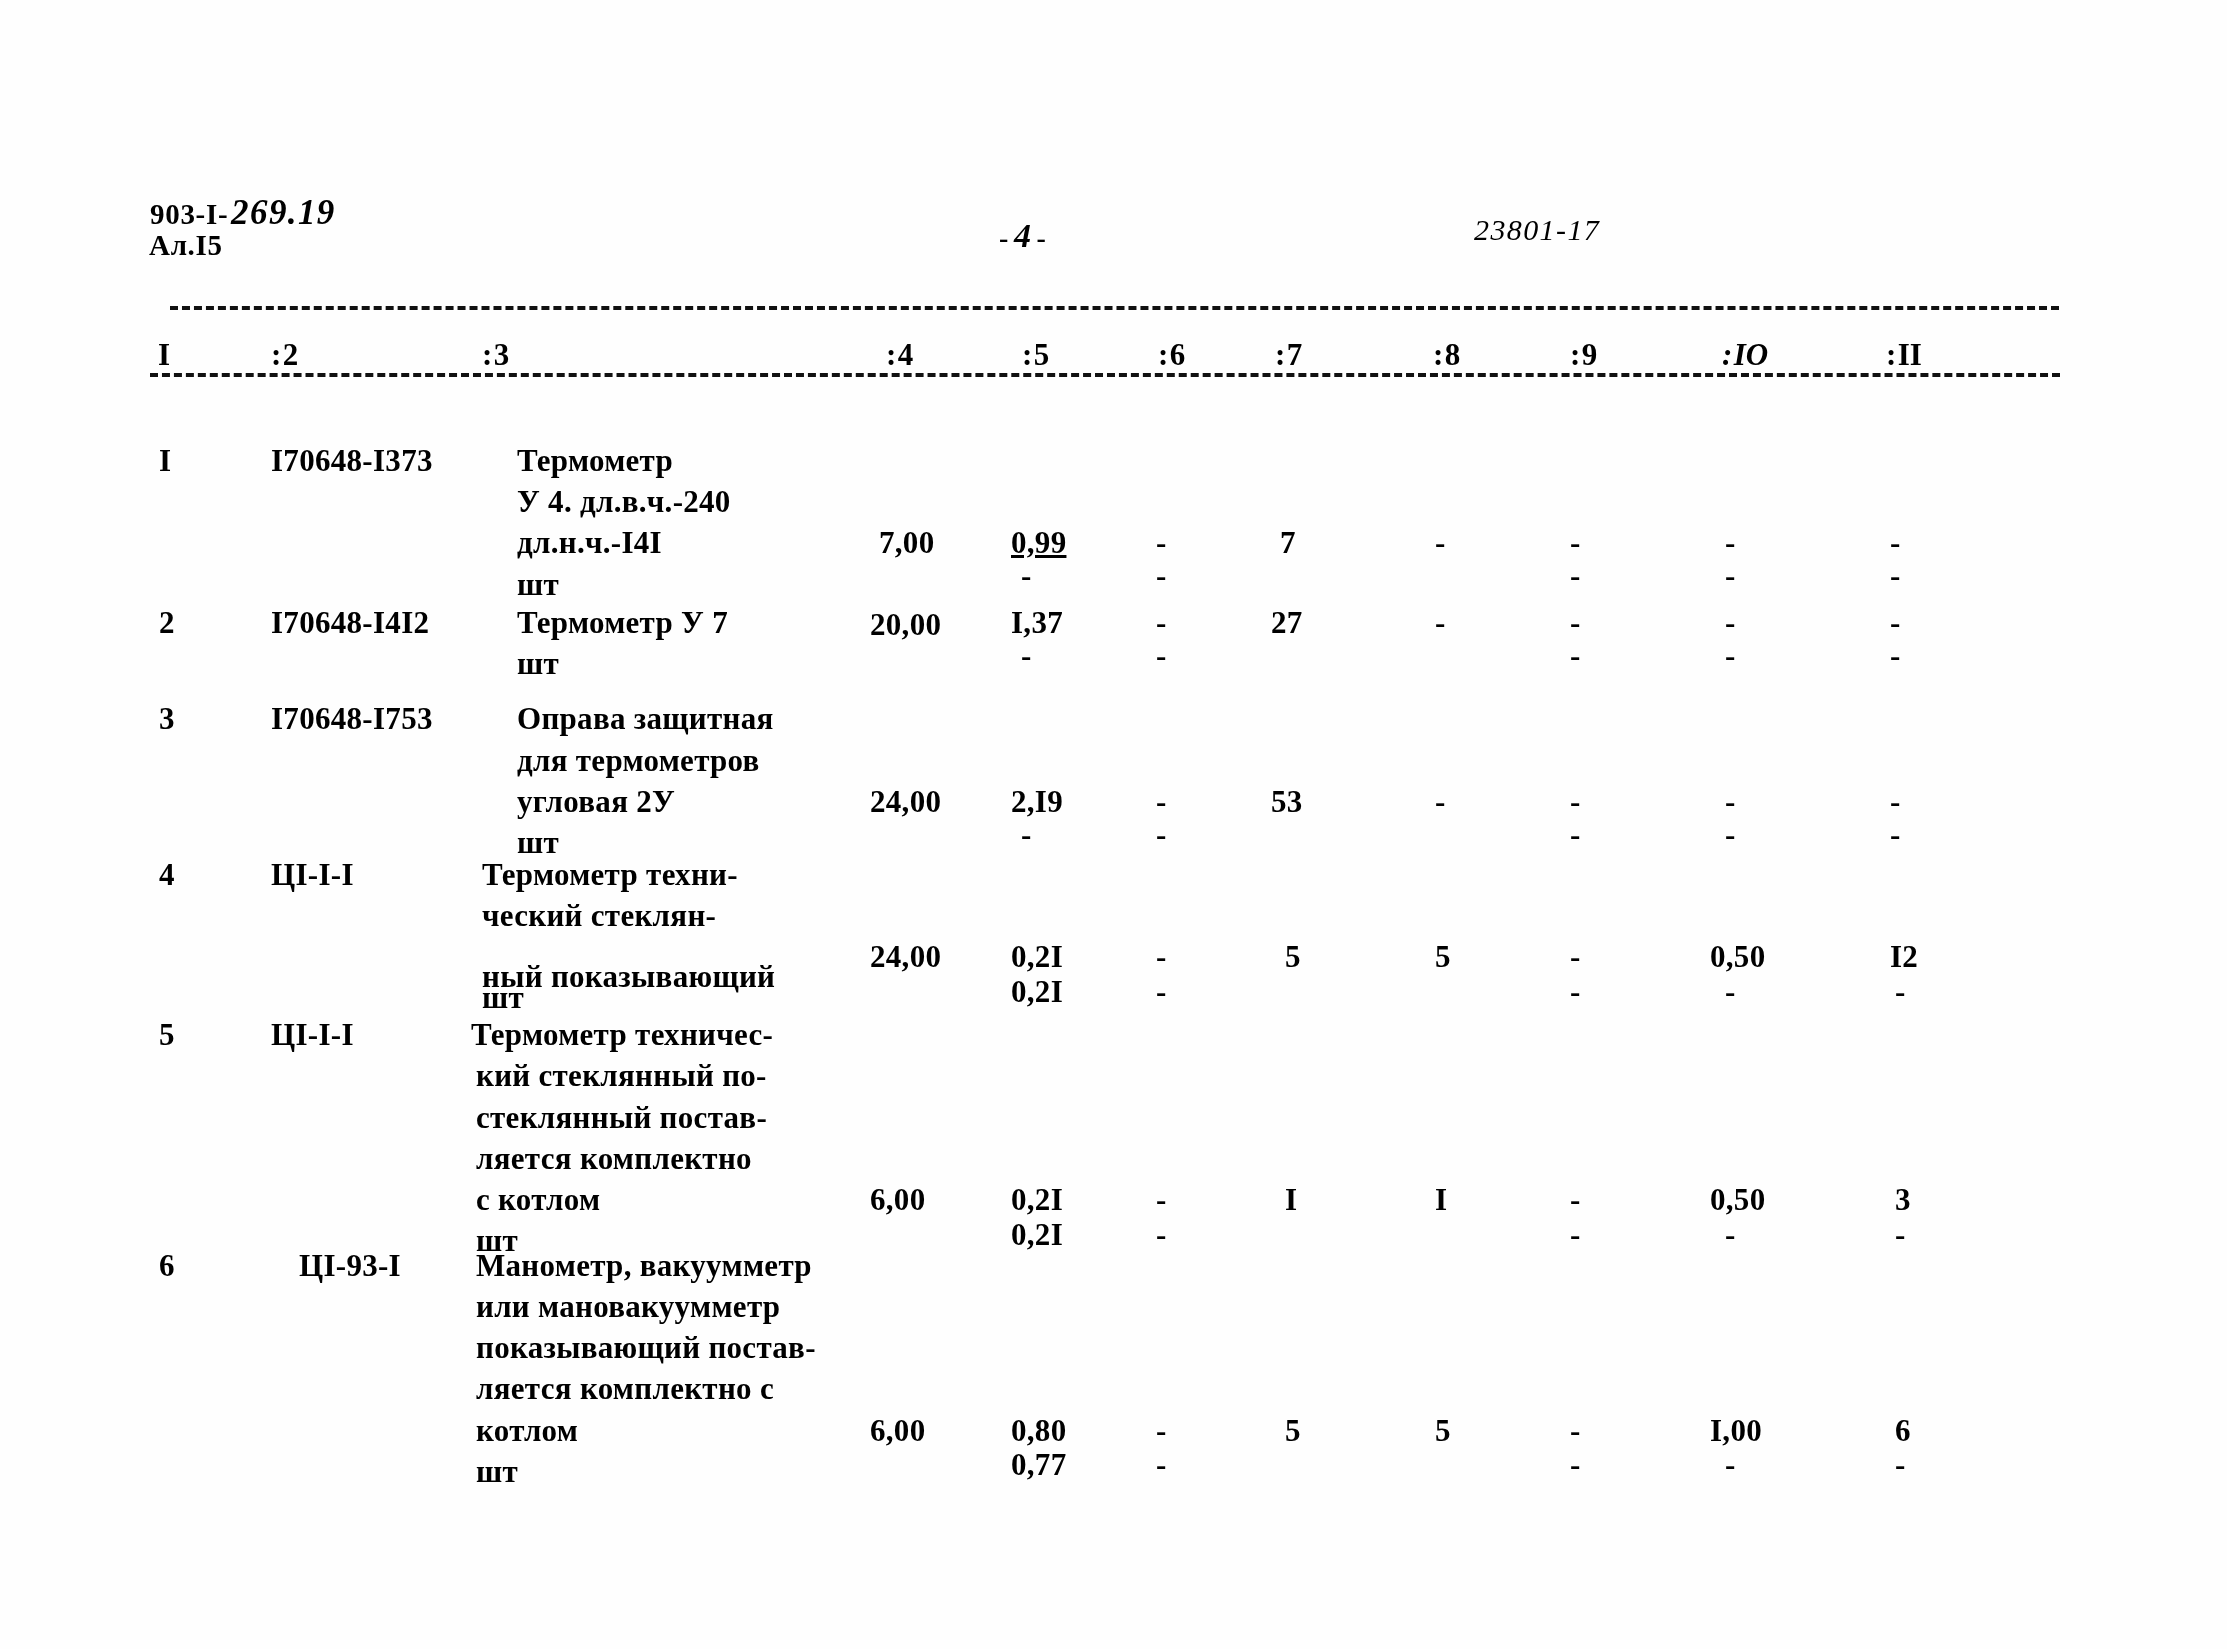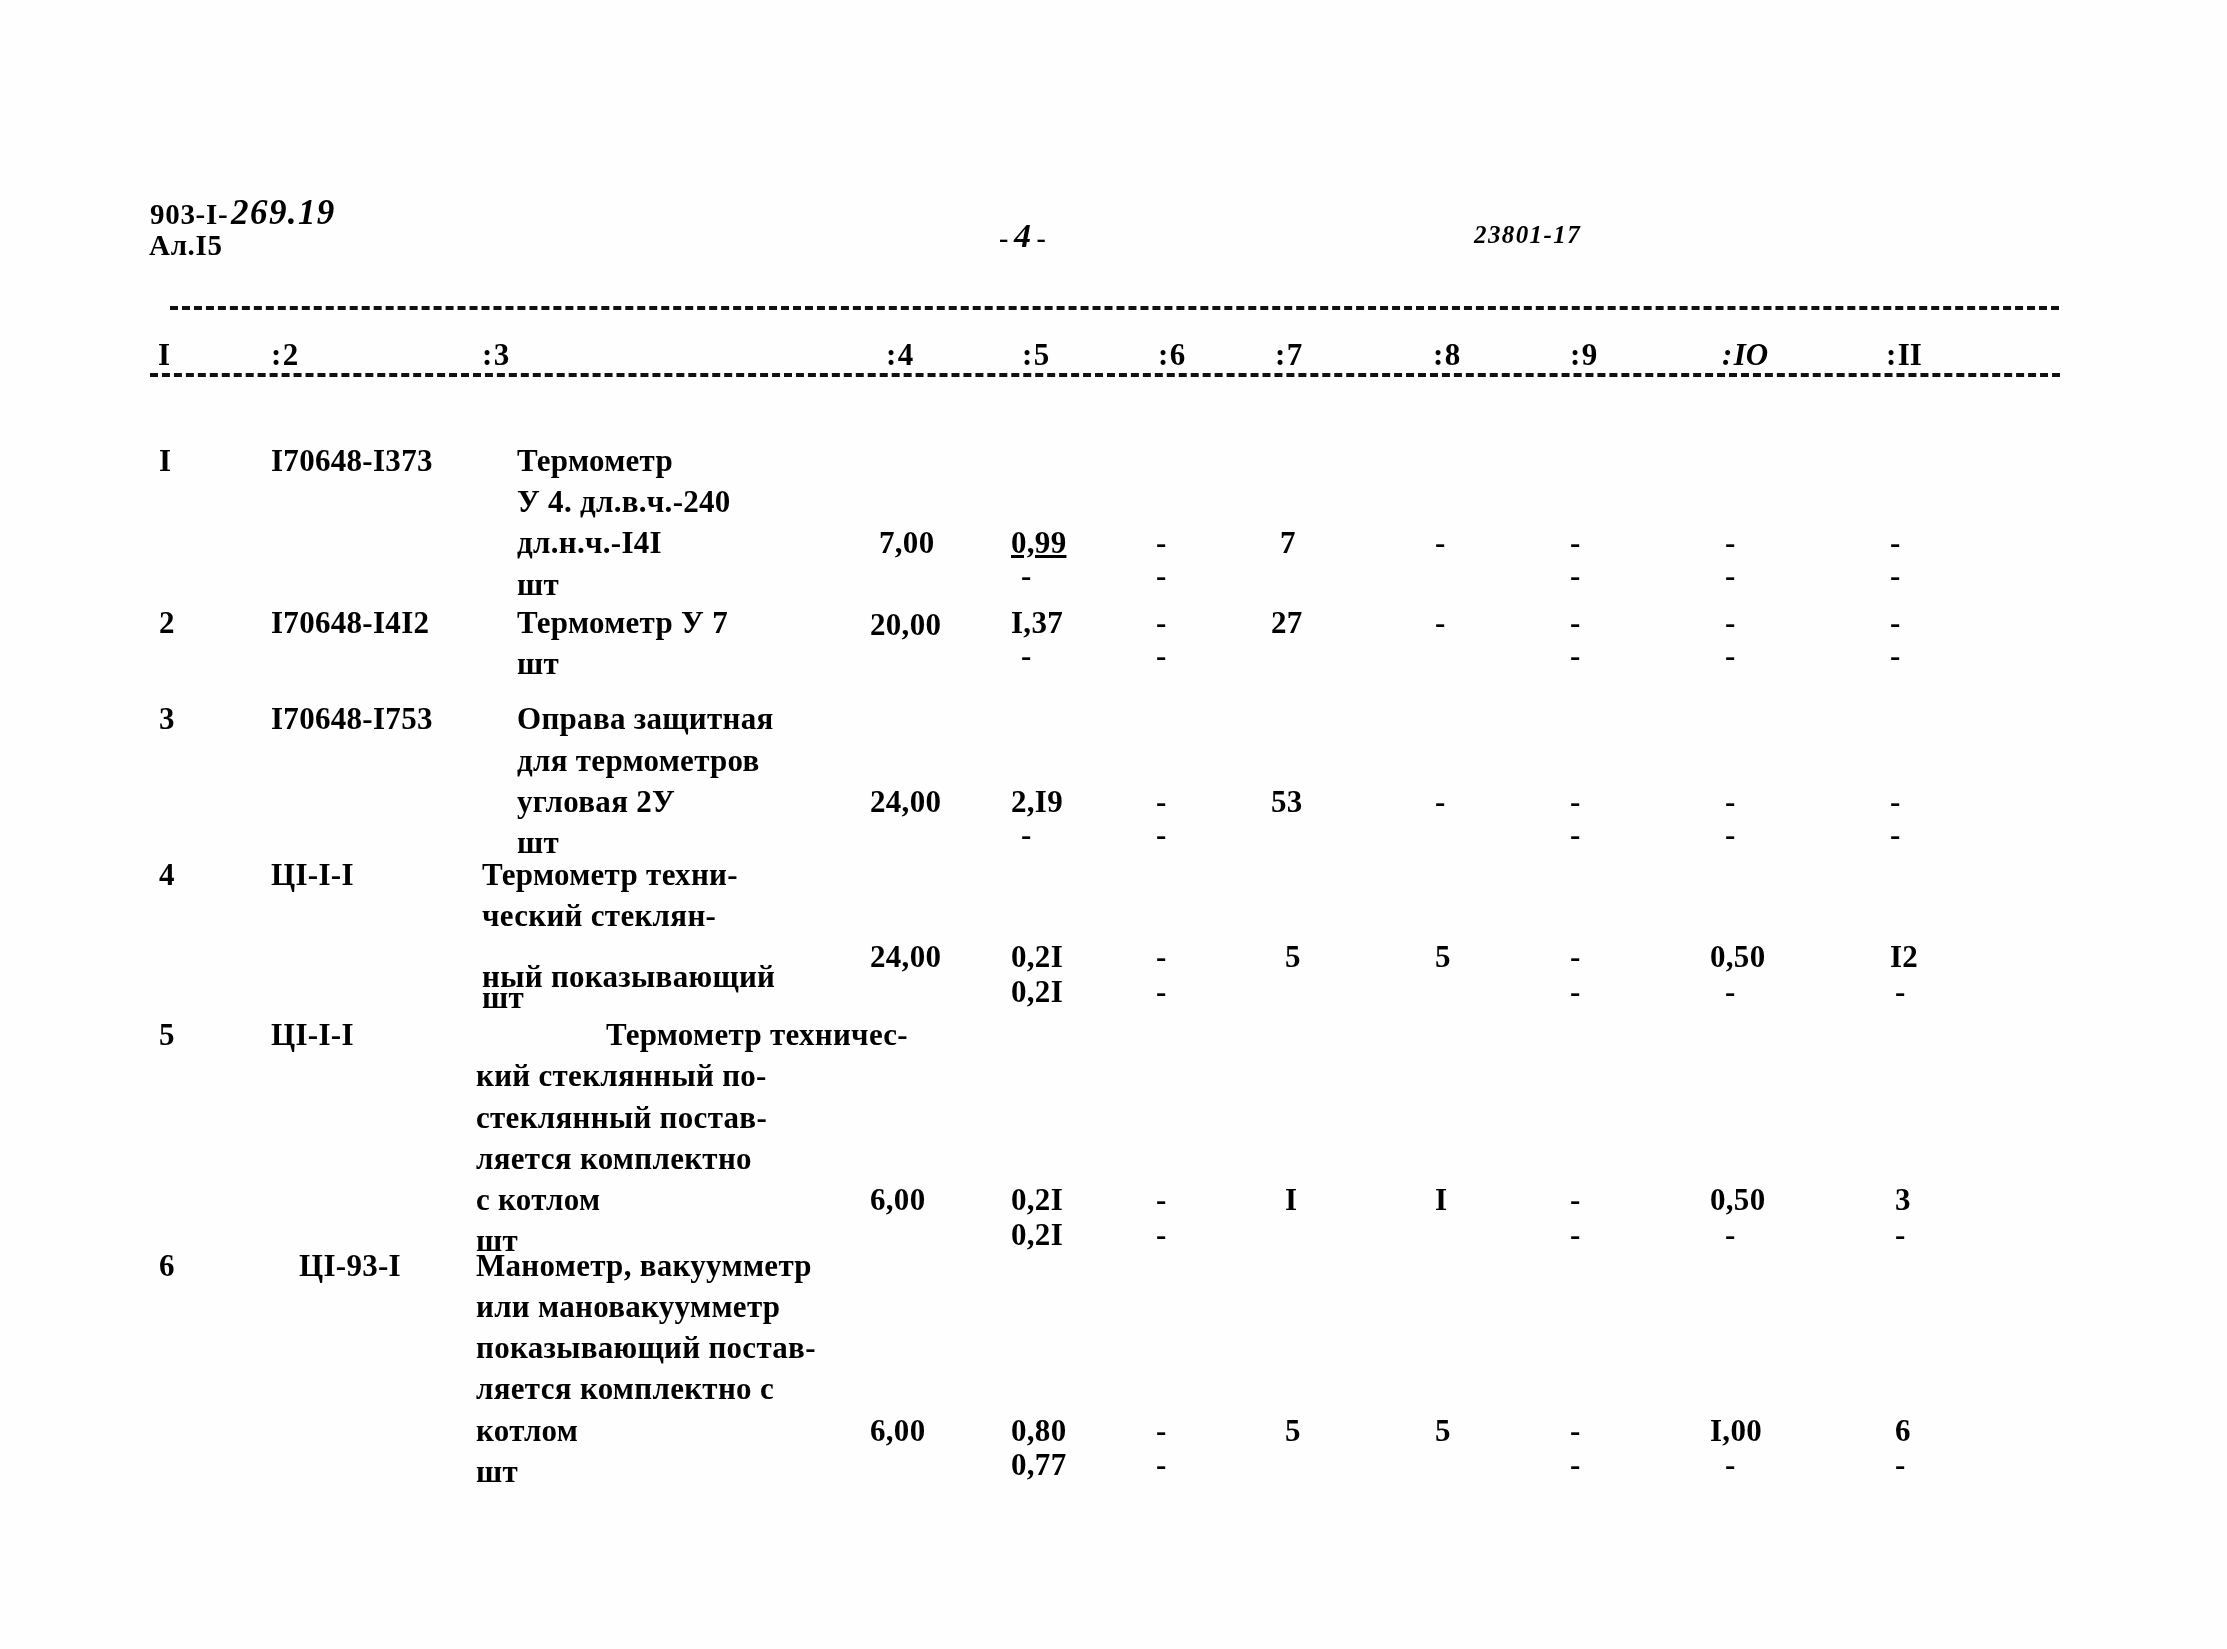--- a/index.html
+++ b/index.html
@@ -60,25 +60,24 @@
   }
   .hdr-pageno .num {
     font-style: italic;
     font-size: 34px;
     font-weight: 700;
   }
   .hdr-stamp {
     position: absolute;
     left: 1474px;
     top: 213px;
-    font-size: 25px;
-    font-weight: 700;
+    font-size: 30px;
+    font-weight: 400;
     font-style: italic;
     letter-spacing: 1.4px;
-    margin-top: 8px;
   }
 
   
   .dash-rule {
     position: absolute;
     height: 0;
     border-top: 4.9px dashed #111;
   }
   #rule-top   { left: 170px; top: 306px;  width: 1889px; }
   #rule-hdr   { left: 150px; top: 373px;  width: 1910px; }
@@ -227,21 +226,21 @@
     <div class="cell c-val" style="left:1570px; top:971px;">-</div>
     <div class="cell c-val" style="left:1710px; top:936px;">0,50</div>
     <div class="cell c-val" style="left:1725px; top:971px;">-</div>
     <div class="cell c-val" style="left:1890px; top:936px;">I2</div>
     <div class="cell c-val" style="left:1895px; top:971px;">-</div>
   </div>
 
   <div class="row">
     <div class="cell c-num" style="left:159px; top:1014px;">5</div>
     <div class="cell c-code" style="left:271px; top:1014px;">ЦI-I-I</div>
-    <div class="cell c-desc" style="left:461px; top:1014px;text-align:right;"><span>Термометр техничес-</span></div>
+    <div class="cell c-desc" style="left:471px; top:1014px;"><span>Термометр техничес-</span></div>
     <div class="cell c-desc" style="left:476px; top:1055px;"><span>кий стеклянный по-</span></div>
     <div class="cell c-desc" style="left:476px; top:1097px;"><span>стеклянный постав-</span></div>
     <div class="cell c-desc" style="left:476px; top:1138px;"><span>ляется комплектно</span></div>
     <div class="cell c-desc" style="left:476px; top:1179px;"><span>с котлом</span></div>
     <div class="cell c-desc" style="left:476px; top:1220px;">шт</div>
 
     <div class="cell c-val" style="left:870px; top:1179px;">6,00</div>
     <div class="cell c-val" style="left:1011px; top:1179px;">0,2I</div>
     <div class="cell c-val" style="left:1011px; top:1214px;">0,2I</div>
     <div class="cell c-val" style="left:1156px; top:1179px;">-</div>

